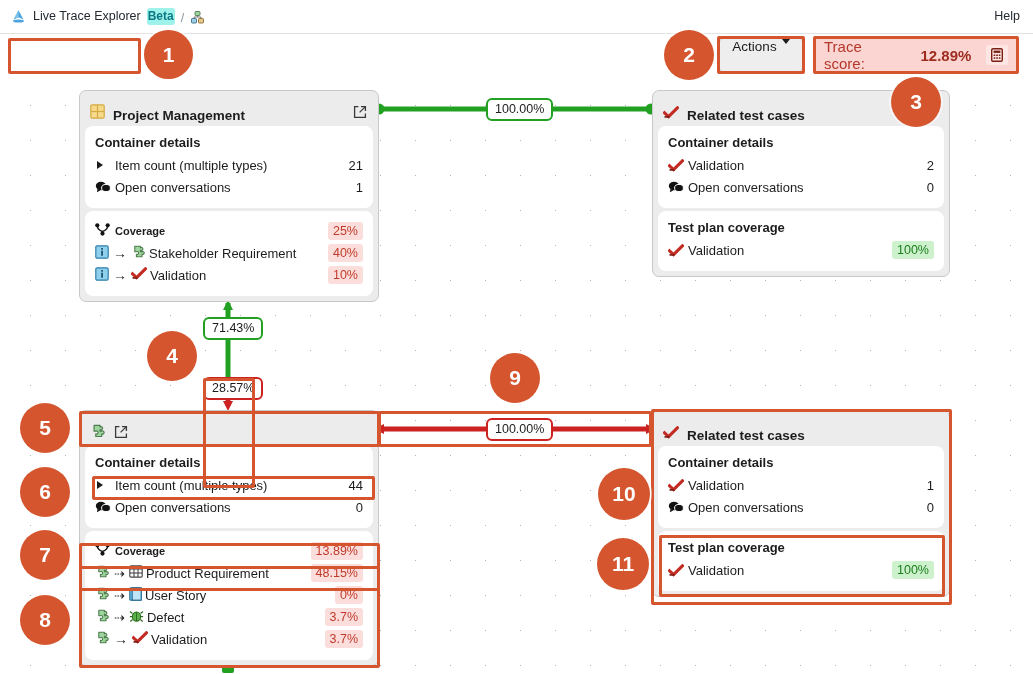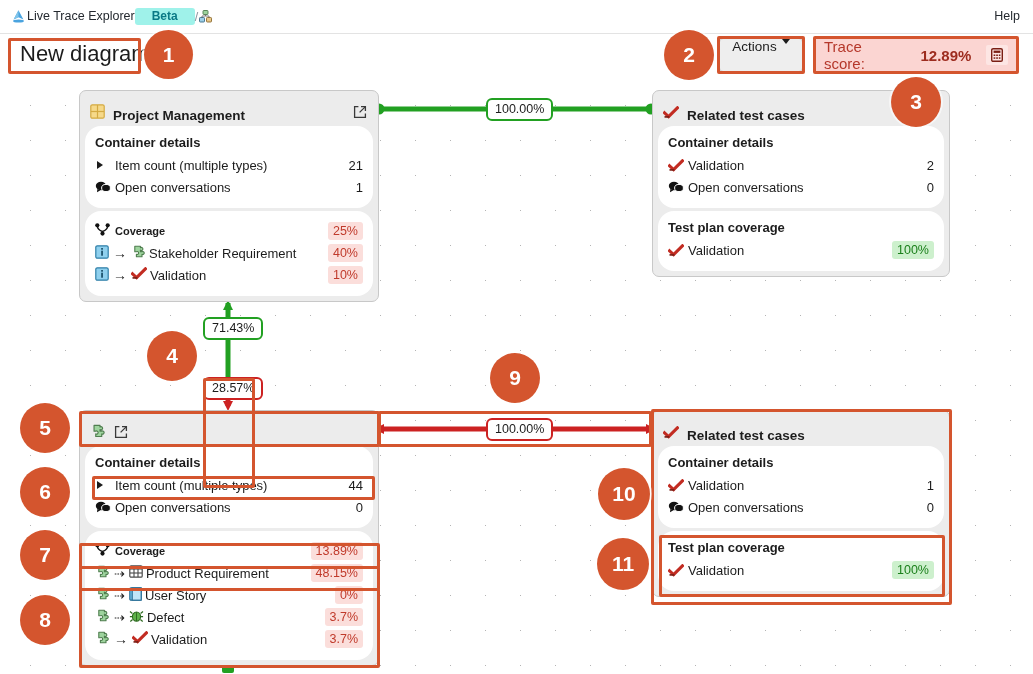--- a/index.html
+++ b/index.html
@@ -9,26 +9,26 @@
     background: #ffffff;
     overflow: hidden;
   }
   #root { position: relative; width: 1033px; height: 674px; }
 
   
   .topbar {
     position: absolute; left:0; top:0; width:1033px; height:34px;
     background:#ffffff; border-bottom:1px solid #e3e3e3;
   }
-  .tb-left { position:absolute; left:10px; top:8px; display:flex; align-items:center; }
+  .tb-left { position:absolute; left:10px; top:8px; display:flex; align-items:flex-end; gap:6px; }
   .logo-ico { width:17px; height:17px; display:block; }
   .app-title { font-size:12.5px; color:#24292f; line-height:17px; }
   .beta-badge {
     font-size:12px; font-weight:700; color:#0a7a86;
-    background:#9ff2ea; border-radius:3px; padding:1px 17px; line-height:15px;
+    background:#9ff2ea; border-radius:3px; padding:1px 1px; line-height:15px;
   }
   .slash { color:#8b949e; font-size:12.5px; }
   .proj-ico { width:15px; height:15px; display:block; }
   .help-link {
     position:absolute; right:13px; top:9px; font-size:12.5px; color:#24292f;
     cursor:pointer;
   }
 
   
   .diagram-title {
@@ -73,21 +73,21 @@
     border-radius:7px;
     padding:5px;
   }
   .node-header {
     display:flex; align-items:flex-end; gap:8px;
     height:27px; padding:0 6px 0 5px;
   }
   .node-title { font-size:13.5px; font-weight:700; color:#1c1c1c; flex:1; }
   .ext-link { cursor:pointer; display:block; }
   .sect {
-    background:#ffffff; border-radius:16px; padding:9px 10px 10px 10px;
+    background:#ffffff; border-radius:8px; padding:9px 10px 10px 10px;
     margin-top:3px;
   }
   .sect-title { font-size:13px; font-weight:700; color:#1c1c1c; margin-bottom:4px; }
   .row {
     display:flex; align-items:center; height:22px;
     font-size:13px; color:#1c1c1c;
   }
   .row .ico { width:17px; display:flex; align-items:center; justify-content:flex-start; flex:0 0 17px; }
   .row .lbl { flex:1; padding-left:3px; white-space:nowrap; overflow:hidden; }
   .row .val { font-size:13px; color:#1c1c1c; padding-left:8px; }
@@ -147,21 +147,20 @@
           <rect x="5" y="1.5" width="5" height="4" rx="0.8" fill="#9dd39d" stroke="#4c7a4c" stroke-width="0.9"></rect>
           <rect x="1.5" y="8.5" width="5" height="4.5" rx="0.8" fill="#9ccfe8" stroke="#3d6c85" stroke-width="0.9"></rect>
           <rect x="8.5" y="8.5" width="5" height="4.5" rx="0.8" fill="#e8c88a" stroke="#8a6a2f" stroke-width="0.9"></rect>
           <path d="M7.5 5.5 V7 M4 8.5 V7 H11 V8.5" stroke="#6d6d6d" stroke-width="0.9" fill="none"></path>
         </svg>
       </span>
     </div>
     <div class="help-link">Help</div>
   </div>
 
-  <div class="diagram-title">New diagram</div>
 
   <div class="actions-btn">
     <span>Actions</span>
     <span class="caret"></span>
   </div>
 
   <div class="trace-score">
     <span class="ts-label">Trace score:</span>
     <span class="ts-value">12.89%</span>
     <span class="ts-calc">

